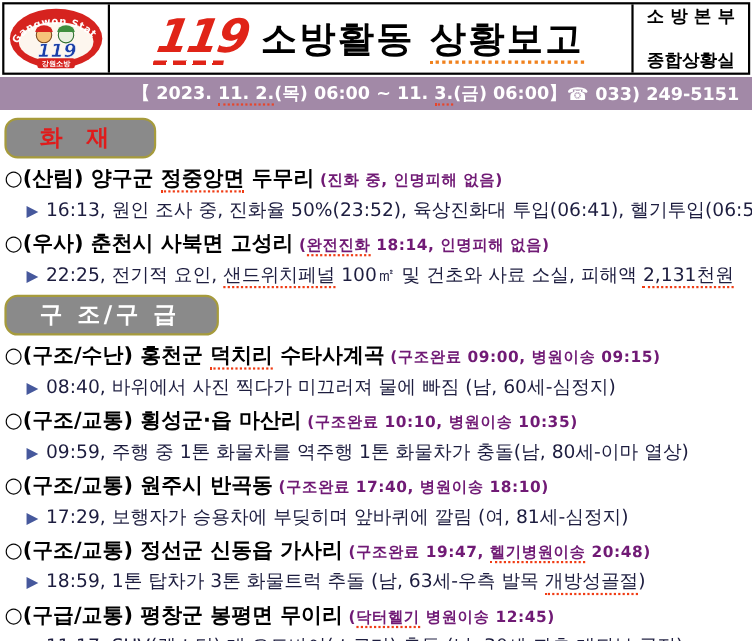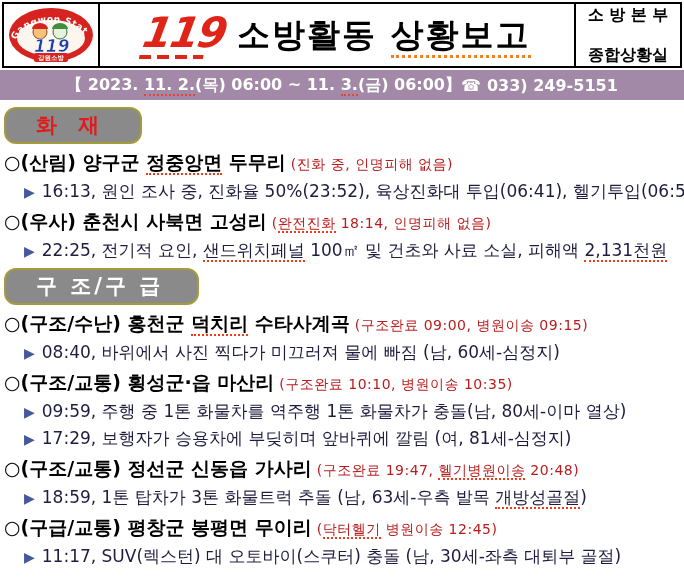--- a/index.html
+++ b/index.html
@@ -16,31 +16,31 @@
     transform:skewX(-10deg);display:inline-block;letter-spacing:-2px;
   }
   .n119 .speed{display:block;height:4px;margin-top:1px;width:78%;
     background:repeating-linear-gradient(90deg,#e02418 0 12px,transparent 12px 18px);}
   .title{font-size:33px;font-weight:800;color:#000;letter-spacing:2px;white-space:nowrap;}
   .title .u{border-bottom:3px dotted #f0821e;padding-bottom:1px;}
   .hdr-org{width:104px;border-left:2px solid #000;display:flex;flex-direction:column;
     justify-content:center;gap:19px;text-align:center;font-size:16px;font-weight:700;color:#000;}
   
   .datebar{height:30px;background:#a289a7;color:#fff;display:flex;align-items:center;
-    justify-content:center;padding:0 12px;font-size:16px;font-weight:700;margin-top:2px;}
+    justify-content:flex-end;padding:0 12px;font-size:16px;font-weight:700;margin-top:2px;}
   .datebar .u{border-bottom:2px dotted #e8452a;}
   .phone{display:flex;align-items:center;gap:6px;white-space:nowrap;}
   
   .content{padding:3px 4px 0 4px;}
   .secbox{display:inline-block;background:#8a8a8a;border:2px solid #a69b3c;border-radius:12px;
     padding:2px 34px 3px 30px;font-size:21px;font-weight:800;letter-spacing:7px;margin:4px 0 2px 0;}
   .secbox.fire{color:#e01b1b;}
   .secbox.rescue{color:#fff;letter-spacing:3px;}
   .ehead{font-size:19px;font-weight:700;color:#000;line-height:27px;margin-top:3px;white-space:nowrap;}
-  .note{font-size:14px;color:#b91c1c;font-weight:400;margin-left:5px;letter-spacing:0.5px;}
+  .note{font-size:14px;color:#701a75;font-weight:700;margin-left:5px;letter-spacing:0.5px;}
   .edetail{font-size:17px;color:#1d1d3f;line-height:26px;padding-left:20px;white-space:nowrap;font-weight:500;}
   .marker{color:#46589c;margin-right:7px;font-size:14px;}
   .u{border-bottom:2px dotted #f03c14;}
 </style>
 </head>
 <body>
 
 <div class="page">
 
   <div class="hdr">
@@ -105,20 +105,21 @@
       <div class="ehead"><span><span>○(구조/수난) 홍천군 </span><span class="u">덕치리</span><span> 수타사계곡</span></span><span class="note"><span>(구조완료 09:00, 병원이송 09:15)</span></span></div>
       <div class="edetail"><span class="marker">▶</span><span><span>08:40, 바위에서 사진 찍다가 미끄러져 물에 빠짐 (남, 60세-심정지)</span></span></div>
     </div>
 
     <div class="entry">
       <div class="ehead"><span><span>○(구조/교통) 횡성군·읍 마산리</span></span><span class="note"><span>(구조완료 10:10, 병원이송 10:35)</span></span></div>
       <div class="edetail"><span class="marker">▶</span><span><span>09:59, 주행 중 1톤 화물차를 역주행 1톤 화물차가 충돌(남, 80세-이마 열상)</span></span></div>
     </div>
 
     <div class="entry">
+      <div class="ehead"><span><span>○(구조/교통) 원주시 반곡동</span></span><span class="note"><span>(구조완료 17:40, 병원이송 18:10)</span></span></div>
       <div class="edetail"><span class="marker">▶</span><span><span>17:29, 보행자가 승용차에 부딪히며 앞바퀴에 깔림 (여, 81세-심정지)</span></span></div>
     </div>
 
     <div class="entry">
       <div class="ehead"><span><span>○(구조/교통) 정선군 신동읍 가사리</span></span><span class="note"><span>(구조완료 19:47, </span><span class="u">헬기병원이송</span><span> 20:48)</span></span></div>
       <div class="edetail"><span class="marker">▶</span><span><span>18:59, 1톤 탑차가 3톤 화물트럭 추돌 (남, 63세-우측 발목 </span><span class="u">개방성골절</span><span>)</span></span></div>
     </div>
 
     <div class="entry">
       <div class="ehead"><span><span>○(구급/교통) 평창군 봉평면 무이리</span></span><span class="note"><span>(</span><span class="u">닥터헬기</span><span> 병원이송 12:45)</span></span></div>

